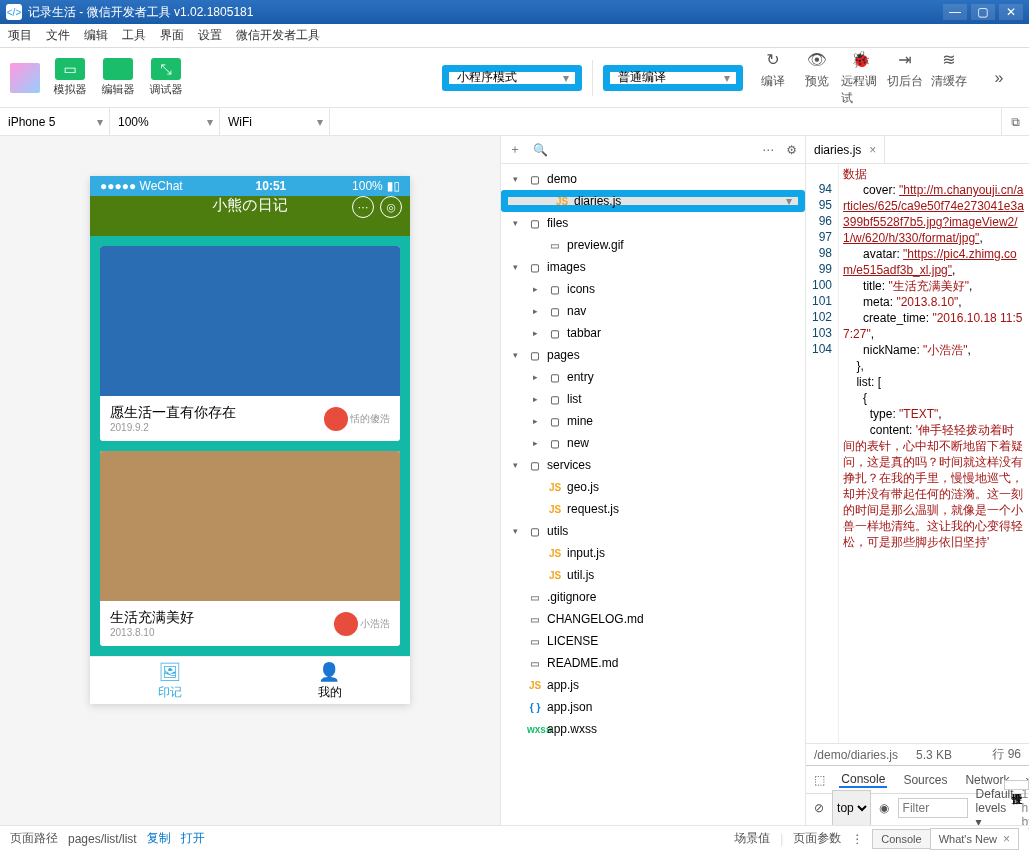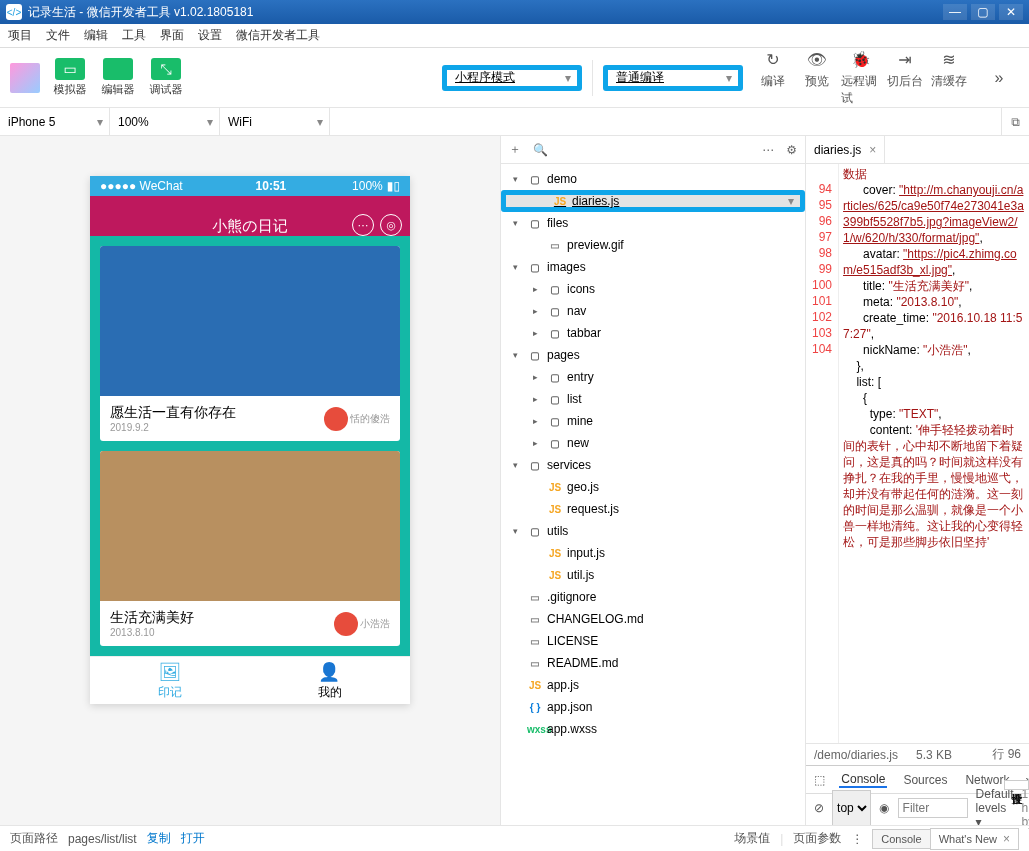--- a/index.html
+++ b/index.html
@@ -15,42 +15,42 @@
 
 .menubar { height: 24px; background: #fff; border-bottom: 1px solid #ddd; display: flex; align-items: center; padding: 0 8px; gap: 14px; color: #333; }
 .menubar span { cursor: pointer; }
 
 
 .toolbar { height: 60px; display: flex; align-items: center; padding: 6px 10px; border-bottom: 1px solid #e5e5e5; gap: 10px; }
 .ava { width: 30px; height: 30px; background: linear-gradient(135deg,#f9d,#9cf); border-radius: 2px; }
 .tbtn { width: 40px; display: flex; flex-direction: column; align-items: center; gap: 2px; cursor: pointer; }
 .tbtn .ic { width: 30px; height: 22px; background: #19bd6a; border-radius: 3px; display: flex; align-items: center; justify-content: center; color: #fff; font-size: 14px; }
 .tbtn .lab { font-size: 11px; color: #333; }
-.sel { height: 26px; border: 5px solid #0ea5e9; border-radius: 3px; padding: 0 24px 0 8px; display: flex; align-items: center; background: #fff; position: relative; cursor: pointer; text-decoration: underline; }
+.sel { height: 26px; border: 7px solid #0ea5e9; border-radius: 3px; padding: 0 24px 0 8px; display: flex; align-items: center; background: #fff; position: relative; cursor: pointer; }
 .sel::after { content: "▾"; position: absolute; right: 6px; color: #888; }
 .tool-icon { width: 40px; display: flex; flex-direction: column; align-items: center; gap: 2px; cursor: pointer; color: #555; }
 .tool-icon .ic { font-size: 16px; height: 22px; display: flex; align-items: center; }
 .vline { width: 1px; height: 36px; background: #e5e5e5; }
 .spacer { flex: 1; }
 
 
 .subbar { height: 28px; border-bottom: 1px solid #e5e5e5; display: flex; align-items: center; }
 .subbar .dev { width: 110px; border-right: 1px solid #e5e5e5; height: 100%; display: flex; align-items: center; padding: 0 8px; position: relative; cursor: pointer; }
 .subbar .dev::after { content: "▾"; position: absolute; right: 6px; color: #888; }
 .subbar .ricon { width: 28px; display: flex; align-items: center; justify-content: center; cursor: pointer; color: #666; border-left: 1px solid #e5e5e5; height: 100%; }
 
 
 .main { flex: 1; display: flex; min-height: 0; }
 
 
 .sim-col { width: 500px; background: #f5f5f5; display: flex; align-items: flex-start; justify-content: center; padding-top: 40px; overflow: hidden; }
 .phone { width: 320px; background: #fff; box-shadow: 0 2px 8px rgba(0,0,0,.15); display: flex; flex-direction: column; }
 .ph-status { height: 20px; background: #34ace2; color: #fff; display: flex; align-items: center; padding: 0 10px; font-size: 11px; }
 .ph-status .st-mid { flex: 1; text-align: center; font-weight: bold; margin-left: 7px; }
-.ph-header { height: 40px; background: #be185d; color: #fff; display: flex; align-items: flex-end; justify-content: center; position: relative; }
+.ph-header { height: 40px; background: #4d7c0f; color: #fff; display: flex; align-items: flex-start; justify-content: center; position: relative; }
 .ph-header .hbtns { position: absolute; right: 8px; display: flex; gap: 6px; }
 .ph-header .hb { width: 22px; height: 22px; border: 1.5px solid #fff; border-radius: 50%; display: flex; align-items: center; justify-content: center; font-size: 11px; }
 .ph-body { flex: 1; background: #14b8a6; padding: 10px; display: flex; flex-direction: column; gap: 10px; }
 .card { background: #fff; border-radius: 3px; overflow: hidden; }
 .card .img { height: 150px; background: #5a9bd5; display: flex; align-items: center; justify-content: center; color: #fff; }
 .card .meta { padding: 8px 10px; display: flex; justify-content: space-between; align-items: center; }
 .card .mt-l .t { font-size: 14px; }
 .card .mt-l .d { font-size: 10px; color: #999; }
 .card .mt-r { display: flex; flex-direction: row; align-items: center; gap: 2px; }
 .card .av { width: 24px; height: 24px; border-radius: 50%; background: #e74c3c; }
@@ -76,21 +76,21 @@
 .fi.wxss { color: #19bd6a; }
 .fi.file { color: #888; }
 .d1 { padding-left: 12px; } .d2 { padding-left: 32px; }
 
 
 .edit-col { flex: 1; border-left: 1px solid #e5e5e5; display: flex; flex-direction: column; min-width: 0; }
 .etab { height: 28px; display: flex; align-items: center; border-bottom: 1px solid #e5e5e5; }
 .etab .tab { height: 100%; padding: 0 8px; display: flex; align-items: center; gap: 8px; border-right: 1px solid #e5e5e5; background: #fff; cursor: pointer; }
 .etab .cx { color: #888; cursor: pointer; }
 .code { flex: 1; overflow: auto; font-family: Consolas, monospace; font-size: 12px; display: flex; }
-.gutter { background: #fff; border-right: 1px solid #eee; padding: 2px 6px; color: #ef4444; text-align: right; }
+.gutter { background: #fff; border-right: 1px solid #eee; padding: 2px 6px; color: #0c4a6e; text-align: right; }
 .gutter div { height: 16px; }
 .src { padding: 2px 4px; white-space: pre-wrap; word-break: break-all; line-height: 16px; }
 .src .str { color: #a31515; }
 .src .url { color: #a31515; text-decoration: underline; }
 .estatus { height: 22px; border-top: 1px solid #e5e5e5; display: flex; align-items: center; padding: 0 8px; font-size: 11px; color: #666; gap: 18px; }
 
 
 .devtools { height: 60px; border-top: 1px solid #ccc; display: flex; flex-direction: column; }
 .dt-tabs { height: 28px; display: flex; align-items: center; padding: 0 8px; gap: 14px; color: #555; border-bottom: 1px solid #ddd; }
 .dt-tabs .t { cursor: pointer; padding: 0 2px; }

